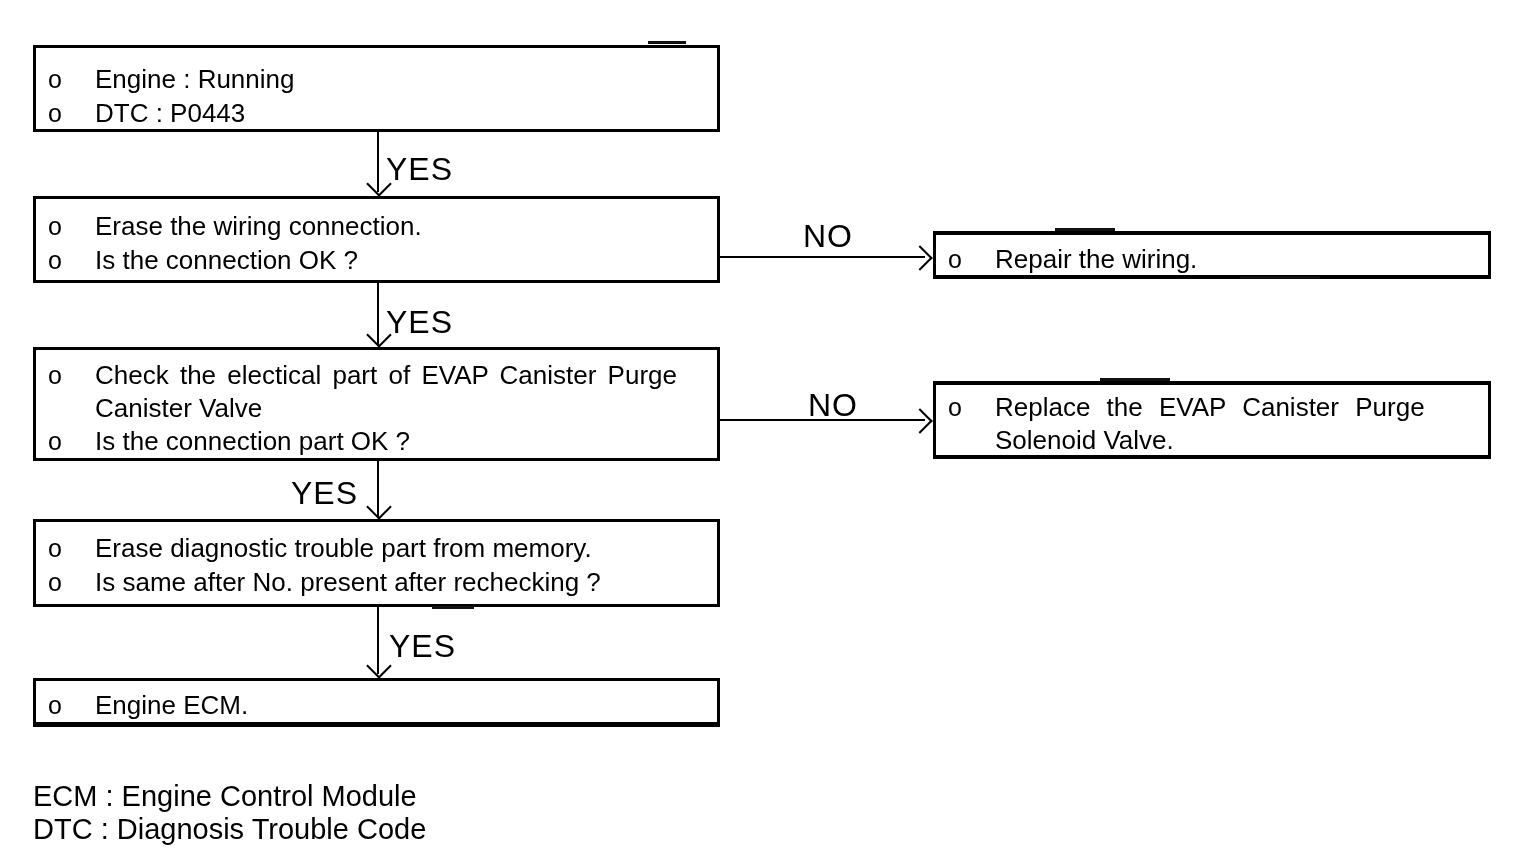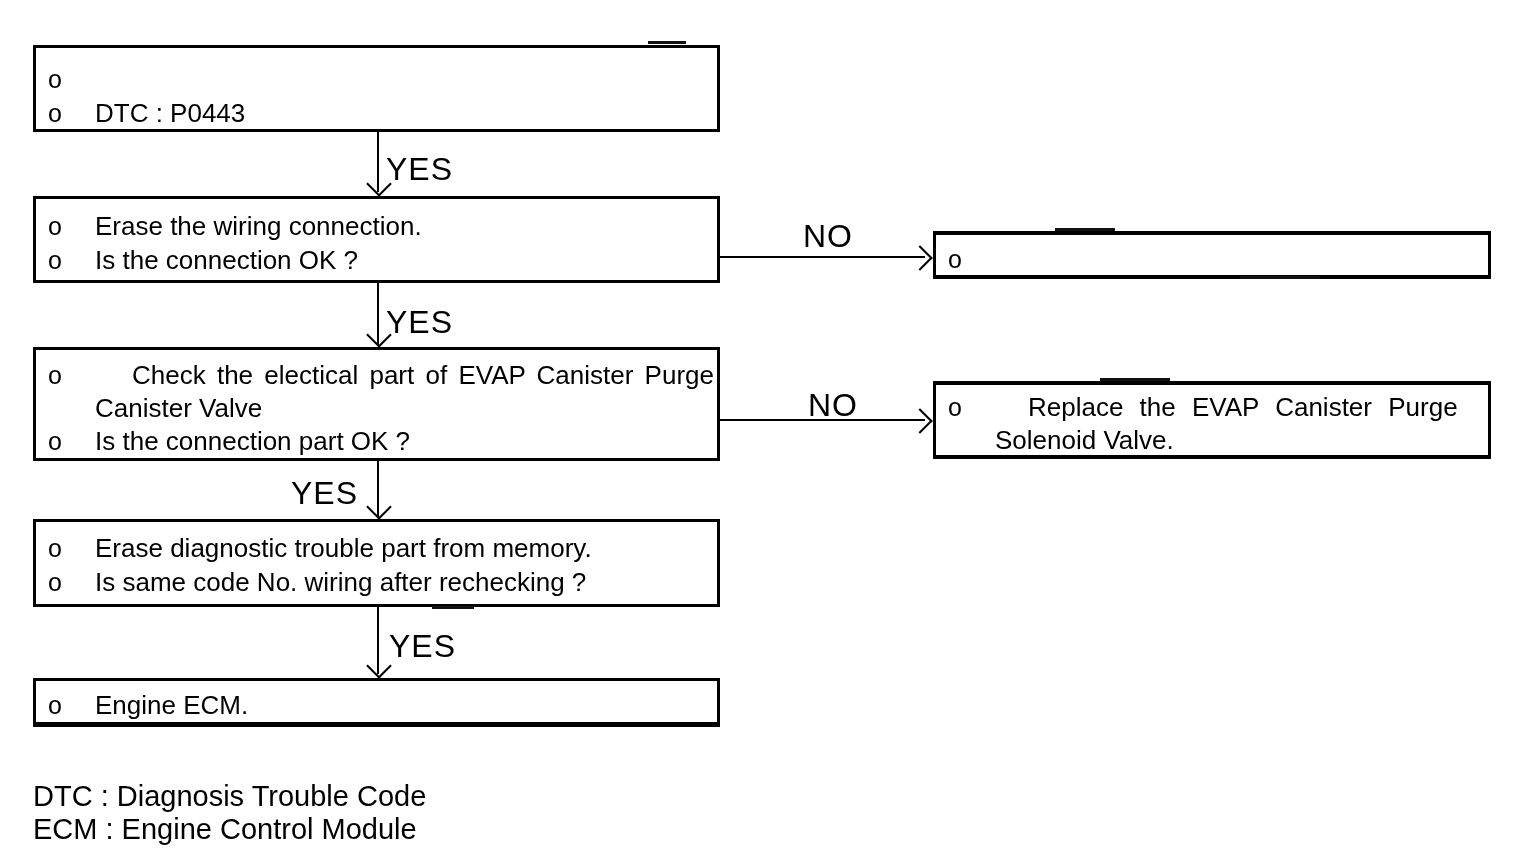--- a/index.html
+++ b/index.html
@@ -28,22 +28,22 @@
   }
   .box.left  { left: 33px;  width: 687px; }
   .box.right { left: 933px; width: 558px; border-top-width: 4px; border-bottom-width: 4px; }
   .row { display: flex; align-items: baseline; }
   .bullet {
     flex: 0 0 47px;
     margin-left: 12px;
     font-size: 25px;
   }
   .txt { white-space: nowrap; }
-  .wide1 { word-spacing: 4px; margin-left: 37px; }
-  .wide2 { word-spacing: 9px; margin-left: 33px; }
+  .wide1 { word-spacing: 4px; }
+  .wide2 { word-spacing: 9px; }
   .vline {
     position: absolute;
     width: 2px;
     background: #000000;
   }
   .hline {
     position: absolute;
     height: 2px;
     background: #000000;
   }
@@ -83,20 +83,21 @@
   }
 </style>
 </head>
 <body>
 
 <div class="canvas">
 
   <div class="box left" style="top:45px; height:87px; padding-top:14px;">
     <div class="row">
       <span class="bullet">o</span>
+      <span class="txt">Engine : Running</span>
     </div>
     <div class="row">
       <span class="bullet">o</span>
       <span class="txt">DTC : P0443</span>
     </div>
   </div>
 
   <div class="vline" style="left:377px; top:132px; height:60px;"></div>
   <div class="arrow-down" style="left:370px; top:175px;"></div>
   <div class="edge-label" style="left:386px; top:153px;">YES</div>
@@ -112,20 +113,21 @@
     </div>
   </div>
 
   <div class="hline" style="left:720px; top:256px; width:205px;"></div>
   <div class="arrow-right" style="left:911px; top:249px;"></div>
   <div class="edge-label" style="left:803px; top:220px;">NO</div>
 
   <div class="box right" style="top:231px; height:48px; padding-top:7px;">
     <div class="row">
       <span class="bullet">o</span>
+      <span class="txt">Repair the wiring.</span>
     </div>
   </div>
 
   <div class="vline" style="left:377px; top:283px; height:62px;"></div>
   <div class="arrow-down" style="left:370px; top:326px;"></div>
   <div class="edge-label" style="left:386px; top:306px;">YES</div>
 
   <div class="box left" style="top:347px; height:114px; padding-top:9px; line-height:33px;">
     <div class="row">
       <span class="bullet">o</span>
@@ -160,38 +162,38 @@
   <div class="arrow-down" style="left:370px; top:498px;"></div>
   <div class="edge-label" style="left:291px; top:477px;">YES</div>
 
   <div class="box left" style="top:519px; height:88px; padding-top:9px;">
     <div class="row">
       <span class="bullet">o</span>
       <span class="txt">Erase diagnostic trouble part from memory.</span>
     </div>
     <div class="row">
       <span class="bullet">o</span>
-      <span class="txt">Is same code No. wiring after rechecking ?</span>
+      <span class="txt">Is same after No. present after rechecking ?</span>
     </div>
   </div>
 
   <div class="vline" style="left:377px; top:607px; height:67px;"></div>
   <div class="arrow-down" style="left:370px; top:657px;"></div>
   <div class="edge-label" style="left:389px; top:630px;">YES</div>
 
   <div class="box left" style="top:678px; height:49px; padding-top:7px; border-bottom-width:5px;">
     <div class="row">
       <span class="bullet">o</span>
       <span class="txt">Engine ECM.</span>
     </div>
   </div>
 
   <div class="legend">
+    <div>ECM : Engine Control Module</div>
     <div>DTC : Diagnosis Trouble Code</div>
-    <div>ECM : Engine Control Module</div>
   </div>
 
   <div class="noise" style="left:648px; top:41px; width:38px;"></div>
   <div class="noise" style="left:1055px; top:228px; width:60px;"></div>
   <div class="noise" style="left:1240px; top:276px; width:80px;"></div>
   <div class="noise" style="left:1100px; top:378px; width:70px;"></div>
   <div class="noise" style="left:432px; top:606px; width:42px;"></div>
 
 </div>
 

